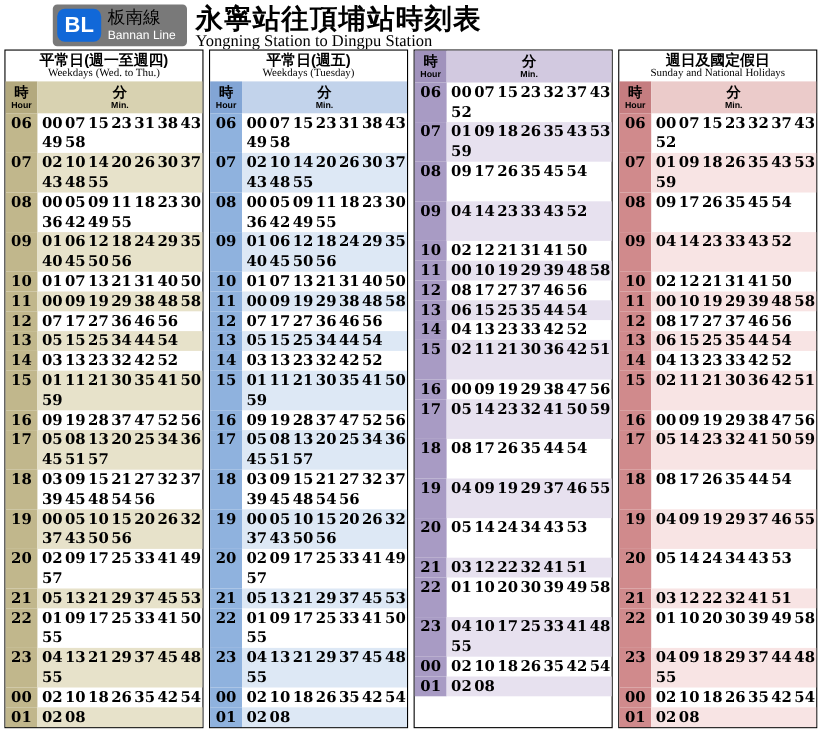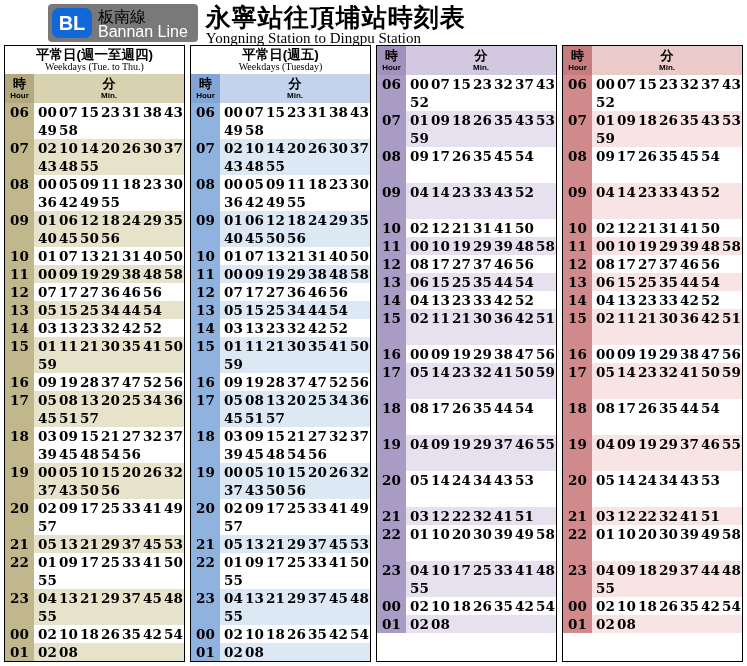--- a/index.html
+++ b/index.html
@@ -8,21 +8,21 @@
 
   
   .pg-header { display:flex; align-items:flex-start; padding:4px 0 0 48px; height:44px; box-sizing:border-box; }
   .badge { background:#797979; border-radius:4px; display:flex; align-items:center;
            gap:6px; padding:4px 10px 4px 4px; height:38px; box-sizing:border-box; }
   .bl-box { width:40px; height:30px; background:#1168d8; border-radius:7px; color:#fff;
             display:flex; align-items:center; justify-content:center;
             font-family:"Liberation Sans",sans-serif; font-weight:bold; font-size:20px; }
   .badge-txt { display:flex; flex-direction:column; justify-content:center; }
   .badge-zh { color:#000000; font-family:"Liberation Sans",sans-serif; font-size:16px; line-height:18px; }
-  .badge-en { color:#fff; font-family:"Liberation Sans",sans-serif; font-size:16px; line-height:12px; }
+  .badge-en { color:#fff; font-family:"Liberation Sans",sans-serif; font-size:11px; line-height:12px; }
   .titles { margin-left:8px; }
   .title-zh { font-weight:bold; font-size:25px; line-height:26px; margin:0;
               font-family:"Liberation Sans",sans-serif; letter-spacing:1px; }
   .title-en { font-family:"Liberation Serif",serif; font-size:15px; line-height:16px; }
 
   
   .tables { display:flex; gap:5px; padding:1px 4px; }
   .tbl { flex:1; border:1px solid #000; background:#fff; box-sizing:border-box; }
   .tbl-title { height:28px; text-align:center; box-sizing:border-box; padding-top:1px; }
   .tbl-title-zh { font-family:"Liberation Sans",sans-serif; font-weight:bold; font-size:13.5px; line-height:15px; }
@@ -58,21 +58,21 @@
     <div class="titles">
       <div class="title-zh">永寧站往頂埔站時刻表</div>
       <div class="title-en">Yongning Station to Dingpu Station</div>
     </div>
   </div>
 
   <div class="tables" id="tables">
       <div class="tbl">
         <div class="tbl-title">
           <div class="tbl-title-zh">平常日(週一至週四)</div>
-          <div class="tbl-title-en">Weekdays (Tue. to Thu.)</div>
+          <div class="tbl-title-en">Weekdays (Wed. to Thu.)</div>
         </div>
         <div class="hdr">
           <div class="hdr-cell hdr-hour" style="background: rgb(179, 169, 126);">
             <div class="hdr-zh">時</div>
             <div class="hdr-en">Hour</div>
           </div>
           <div class="hdr-cell hdr-min" style="background: rgb(216, 210, 177);">
             <div class="hdr-zh">分</div>
             <div class="hdr-en">Min.</div>
           </div>
@@ -851,20 +851,24 @@
         </div>
         <div class="row" style="height: 18px;">
           <div class="hr" style="background: rgb(168, 155, 196);">01</div>
           <div class="mins" style="background: rgb(231, 225, 239);">
             <span class="min-v">02</span>
             <span class="min-v">08</span>
           </div>
         </div>
       </div>
       <div class="tbl">
+        <div class="tbl-title">
+          <div class="tbl-title-zh">週日及國定假日</div>
+          <div class="tbl-title-en">Sunday and National Holidays</div>
+        </div>
         <div class="hdr">
           <div class="hdr-cell hdr-hour" style="background: rgb(197, 125, 128);">
             <div class="hdr-zh">時</div>
             <div class="hdr-en">Hour</div>
           </div>
           <div class="hdr-cell hdr-min" style="background: rgb(235, 203, 202);">
             <div class="hdr-zh">分</div>
             <div class="hdr-en">Min.</div>
           </div>
         </div>

